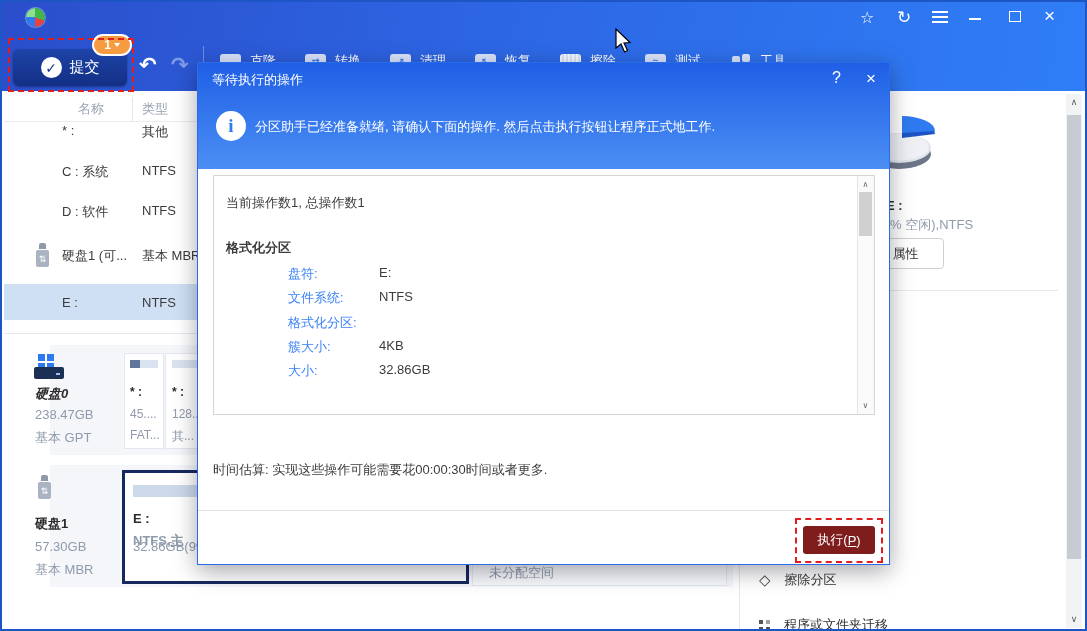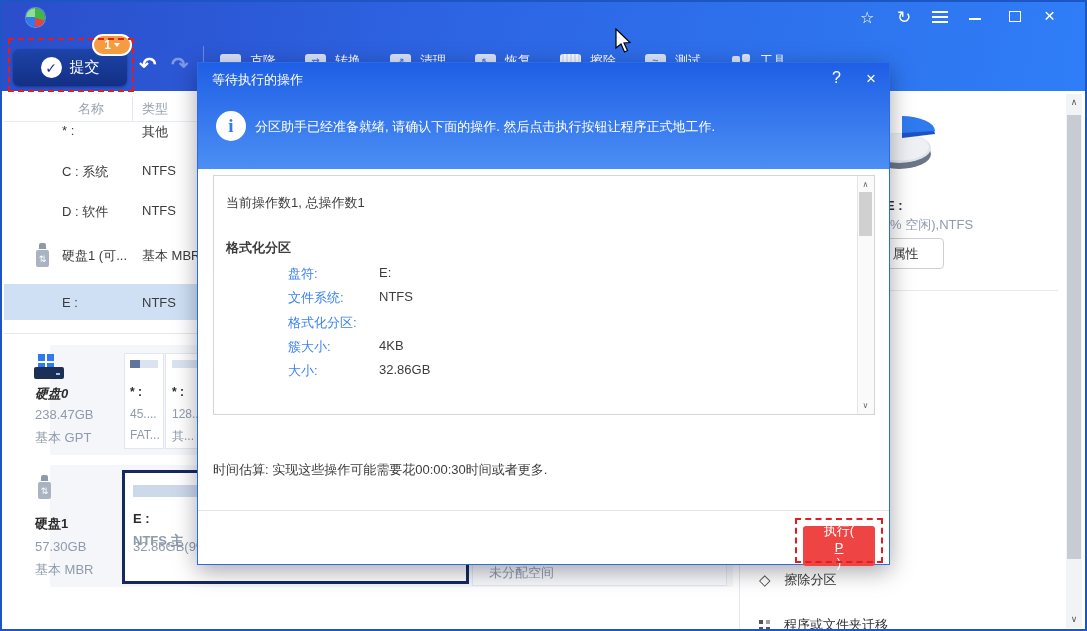--- a/index.html
+++ b/index.html
@@ -93,22 +93,22 @@
     display:flex;align-items:center;justify-content:center;}
   .infotext{position:absolute;left:57px;top:55px;color:#fff;}
   .listbox{position:absolute;left:15px;top:112px;width:662px;height:240px;border:1px solid #d5d5d5;background:#fff;box-sizing:border-box;}
   .lsb{position:absolute;right:0;top:0;width:16px;height:100%;background:#fafafa;border-left:1px solid #e5e5e5;}
   .lsb .ar{position:absolute;left:0;width:15px;text-align:center;color:#666;font-size:8px;}
   .lsb .thumb{position:absolute;left:1px;top:16px;width:13px;height:44px;background:#d0d0d0;}
   .dtext{color:#3c3c3c;}
   .flabel{position:absolute;left:66px;color:#3b82f6;margin-left:8px;}
   .fvalue{position:absolute;left:165px;color:#3c3c3c;}
   .dlg-footline{position:absolute;left:0;top:447px;width:100%;height:1px;background:#e3e3e3;}
-  .execbtn{position:absolute;left:605px;top:463px;width:72px;height:40px;background:#ef4444;border-radius:3px;
-    color:#fff;display:flex;align-items:center;justify-content:center;flex-direction:column;}
+  .execbtn{position:absolute;left:605px;top:463px;width:72px;height:28px;background:#7f1d1d;border-radius:3px;
+    color:#fff;display:flex;align-items:center;justify-content:center;}
   
   .reddash{border:2px dashed #e11d1d;background:transparent;}
   
   .cursor{left:612px;top:26px;}
 </style>
 </head>
 <body>
 
 <div id="app">
 

